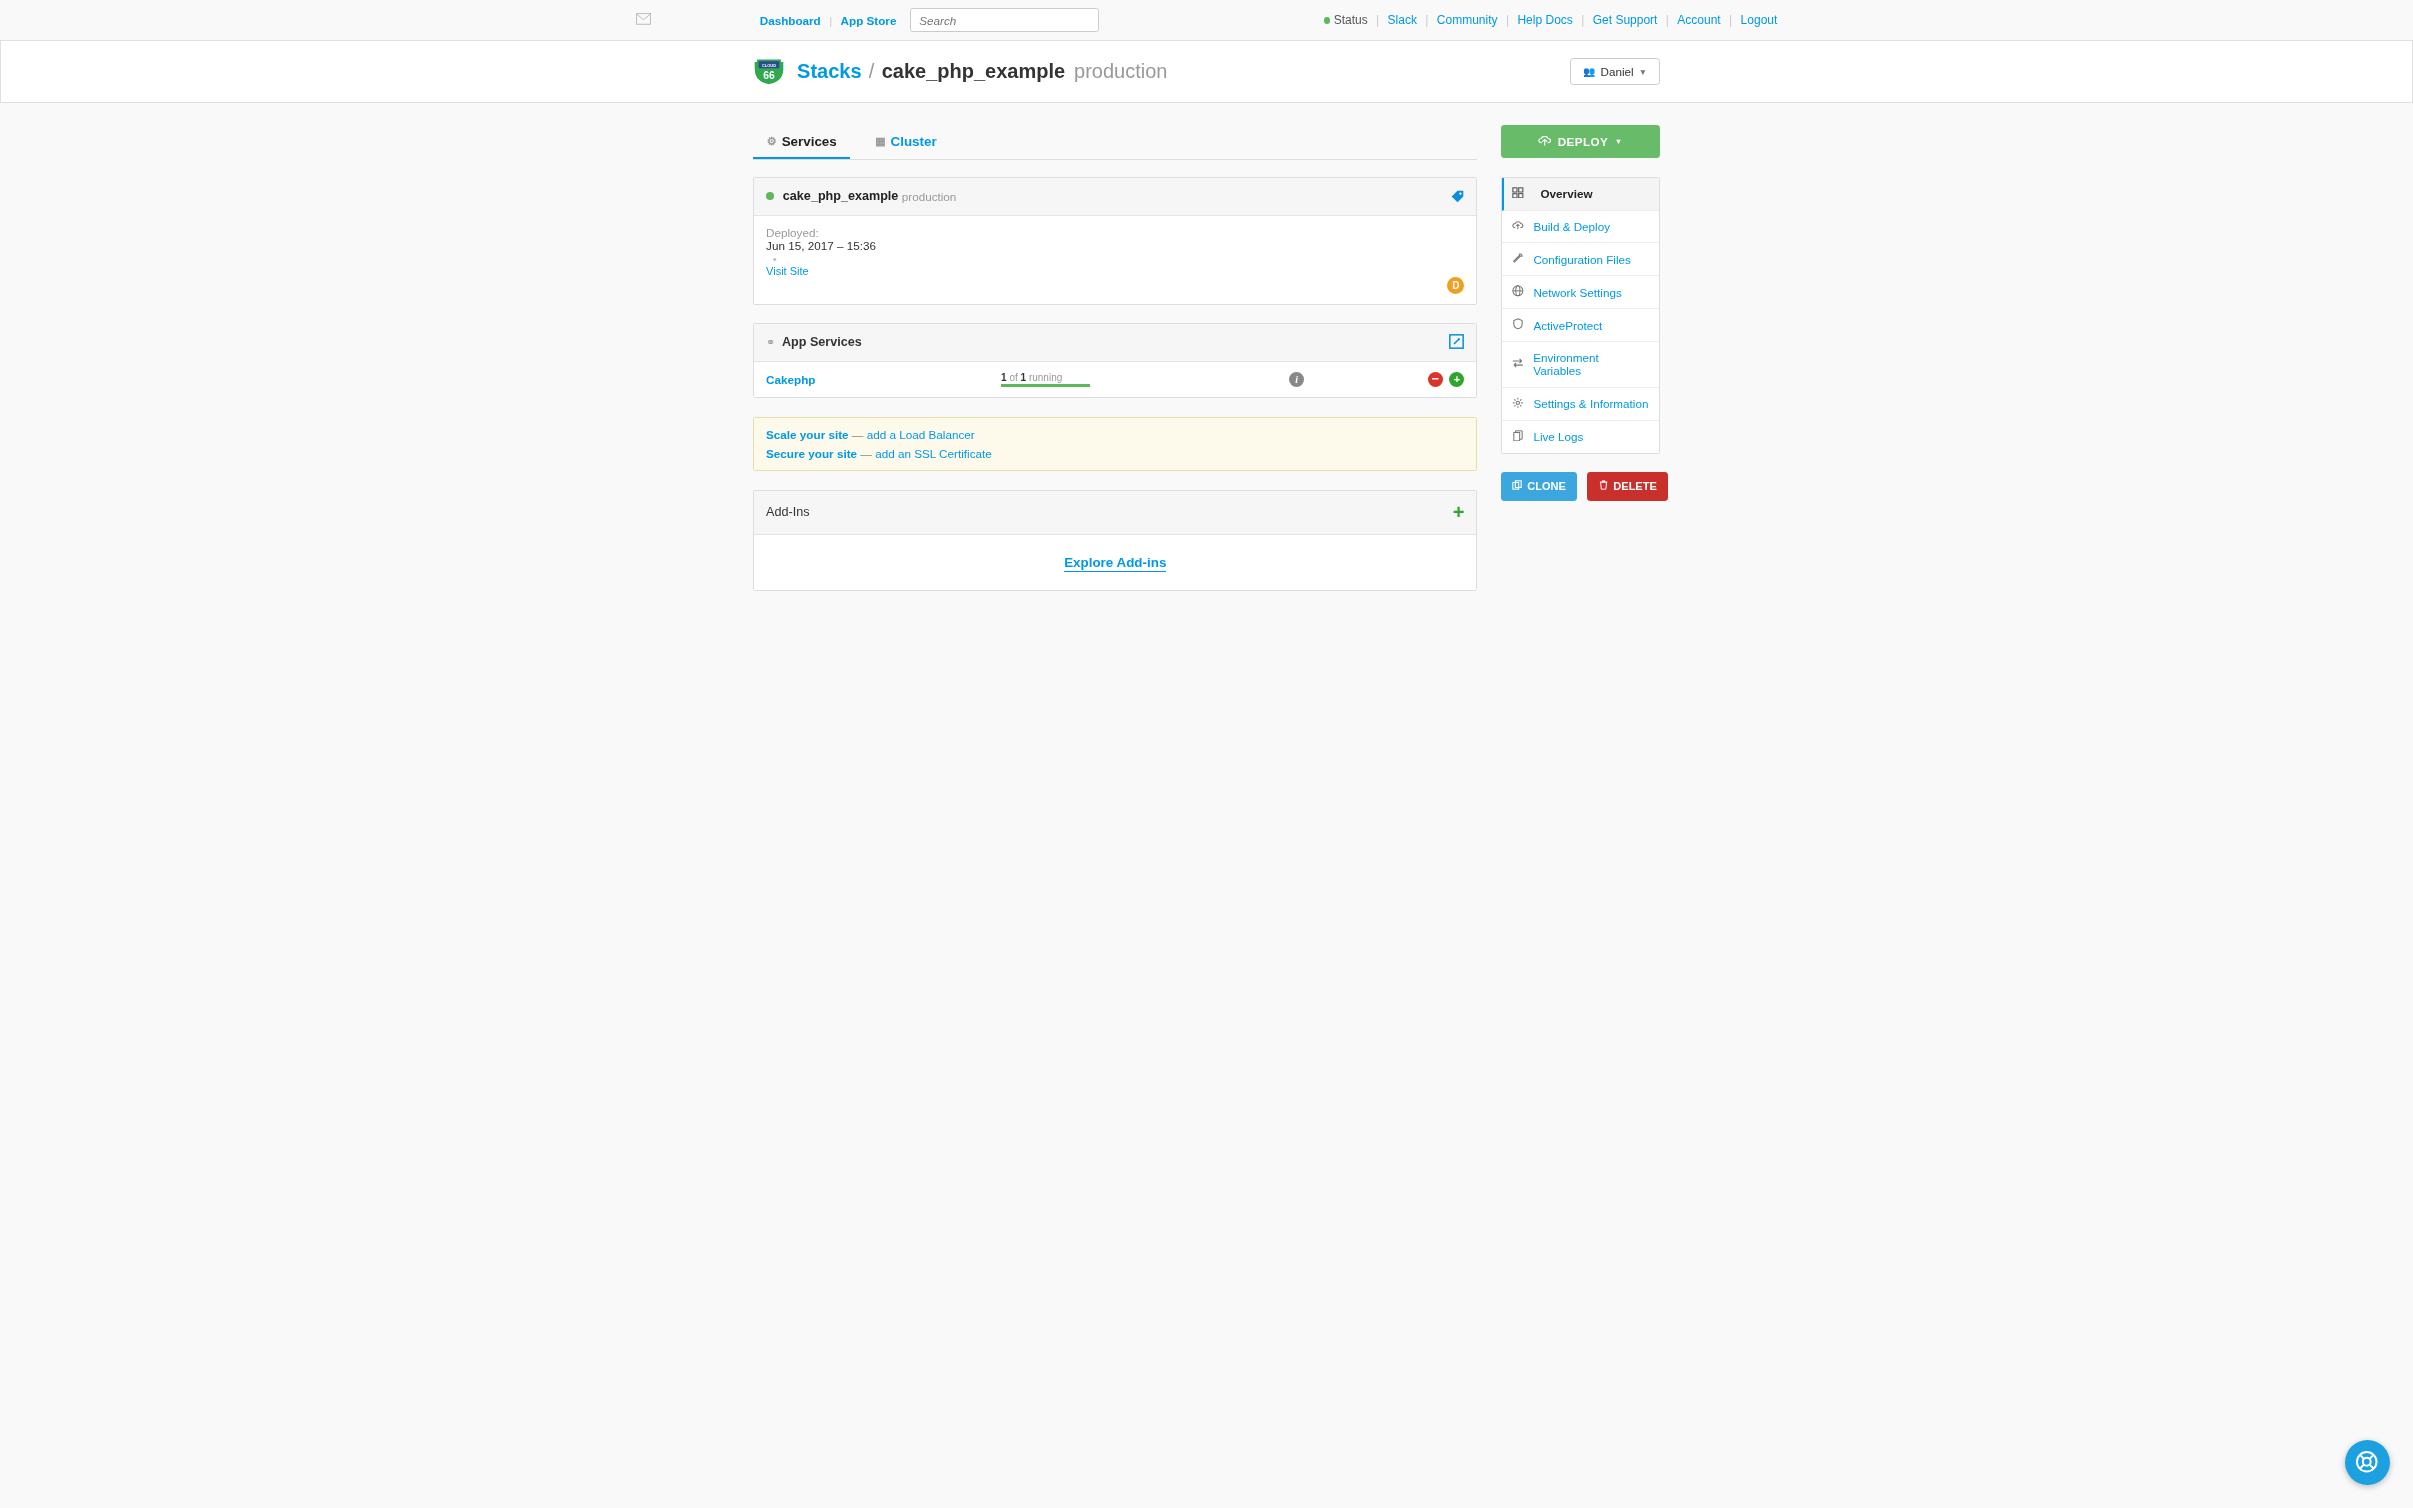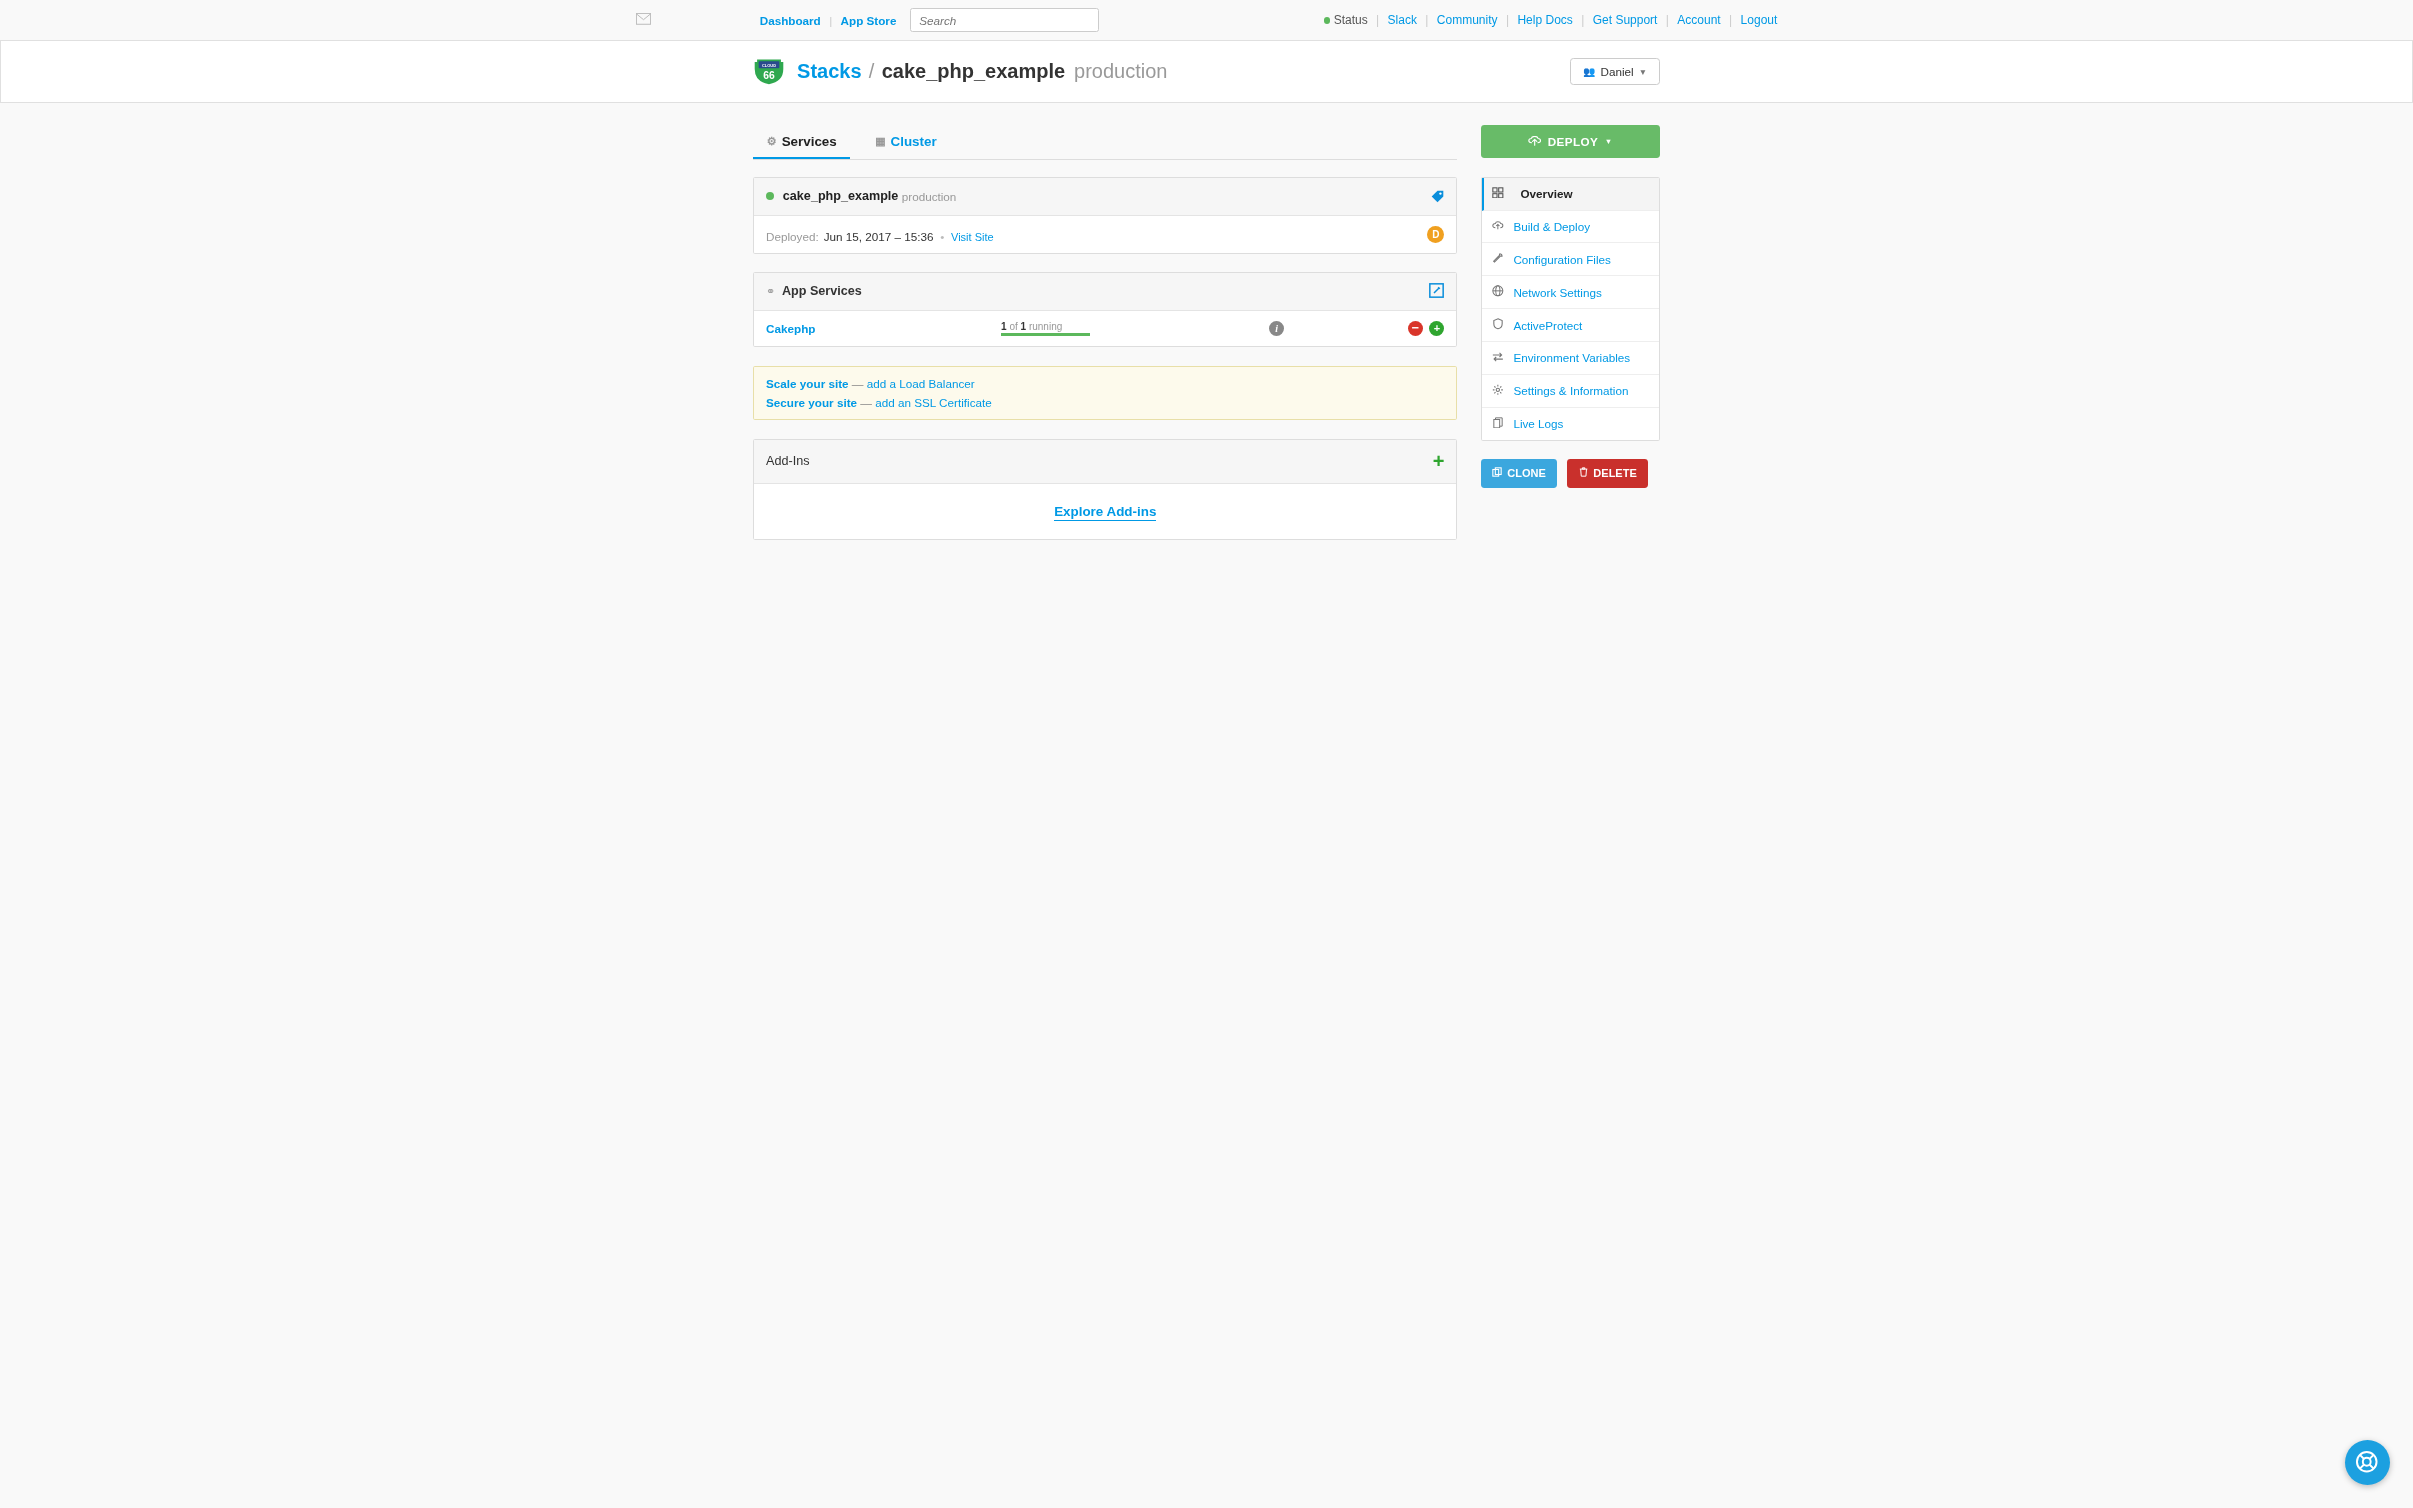--- a/index.html
+++ b/index.html
@@ -25,36 +25,36 @@
 .breadcrumb-stacks { color: #0099e5; font-weight: 600; }
 .breadcrumb-sep { color: #999; margin: 0 1.7px; }
 .breadcrumb-name { color: #333; font-weight: 700; }
 .breadcrumb-env { color: #999; font-weight: 400; margin-left: 3.4px; }
 .user-menu { margin-left: auto; border: 0.8px solid #ccc; border-radius: 3.4px; padding: 5.9px 11.7px; background: #fff; display: flex; align-items: center; gap: 5px; font-size: 11.7px; color: #333; }
 .user-menu .person-icon { color: #c7a845; font-size: 10px; }
 .user-menu .caret { color: #777; font-size: 8.4px; }
 
 .content-wrap { max-width: 913px; margin: 22px auto 0; display: flex; gap: 23.5px; padding: 0 3.4px; }
 .main-col { flex: 1; min-width: 0; }
-.side-col { width: 179px; flex-shrink: 0; }
+.side-col { width: 159px; flex-shrink: 0; }
 
 .tabs { display: flex; border-bottom: 0.8px solid #ddd; margin-bottom: 17px; padding-left: 11.7px; gap: 35px; }
 .tab { display: flex; align-items: center; gap: 5px; padding: 8.4px 1.7px 10px; font-size: 13.4px; font-weight: 700; position: relative; }
 .tab.active { color: #222; }
 .tab.active::after { content: ""; position: absolute; left: -11.7px; right: -11.7px; bottom: -0.8px; height: 2.5px; background: #0099e5; }
 .tab.inactive { color: #0099e5; font-weight: 600; }
 .tab-icon { color: #999; font-size: 11px; }
 
 .panel { border: 0.8px solid #ddd; border-radius: 1.7px; background: #fff; margin-bottom: 18.4px; }
 .panel-header { background: #f6f6f6; border-bottom: 0.8px solid #e4e4e4; padding: 10px 11.7px; display: flex; align-items: center; }
 .panel-header .dot { width: 8.4px; height: 8.4px; border-radius: 50%; background: #5cb85c; margin-right: 8.4px; }
 .panel-header .title { font-weight: 700; font-size: 12.6px; color: #222; }
 .panel-header .env { color: #999; font-weight: 400; margin-left: 3.4px; font-size: 11.7px; }
 .panel-header .tag-icon { margin-left: auto; color: #0099e5; transform: rotate(90deg); }
-.panel-body-row { padding: 10px 11.7px; display: flex; align-items: flex-end; }
+.panel-body-row { padding: 10px 11.7px; display: flex; align-items: flex-start; flex-direction: column; }
 .deployed-label { color: #999; margin-right: 5px; }
 .deployed-date { color: #333; }
 .dot-sep { color: #bbb; margin: 0 6.7px; }
 .visit-link { color: #0099e5; font-size: 11px; }
 .deploy-badge { margin-left: auto; width: 17px; height: 17px; border-radius: 50%; background: #f0a020; color: #fff; font-weight: 700; font-size: 10px; display: flex; align-items: center; justify-content: center; }
 
 .app-services-header { background: #f6f6f6; border-bottom: 0.8px solid #e4e4e4; padding: 10px 11.7px; display: flex; align-items: center; }
 .app-services-header .icon { color: #999; margin-right: 6.7px; font-size: 11px; }
 .app-services-header .title { font-weight: 700; font-size: 12.6px; }
 .app-services-header .edit-icon { margin-left: auto; color: #0099e5; }

